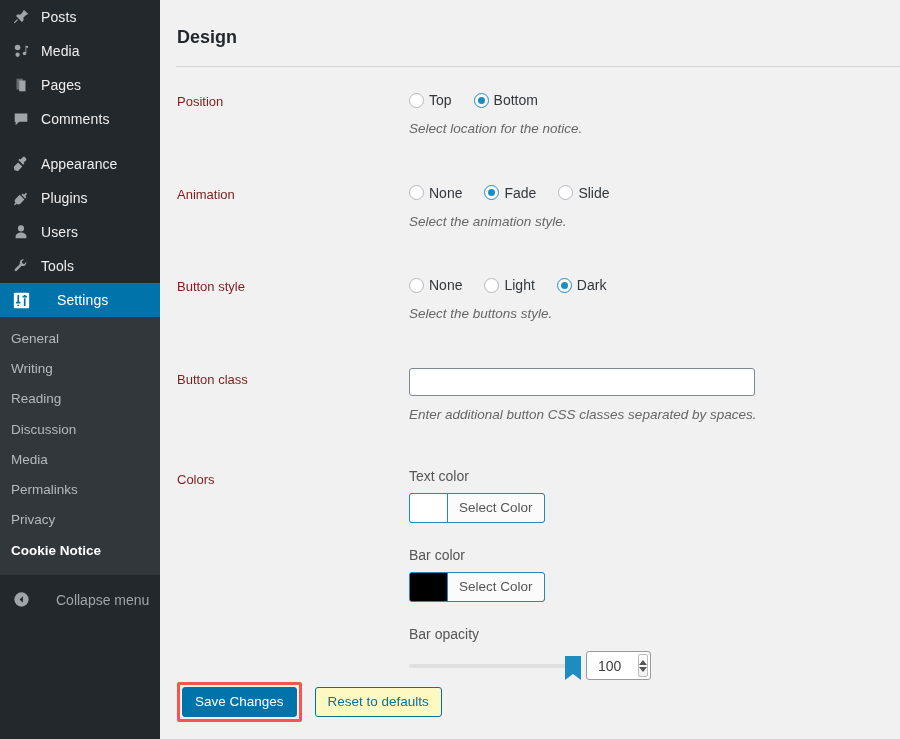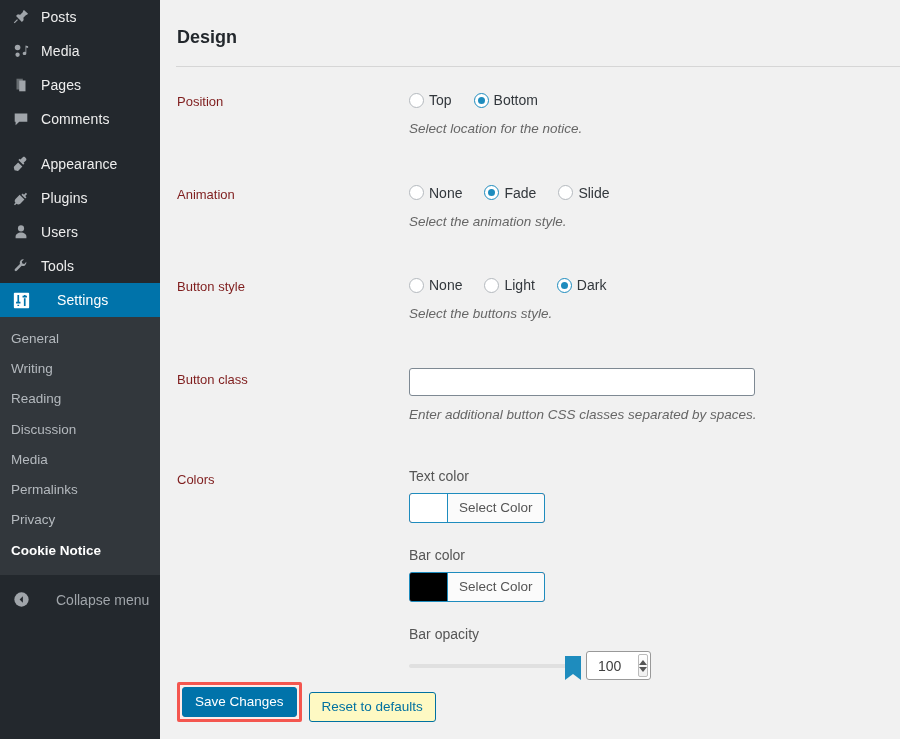--- a/index.html
+++ b/index.html
@@ -316,21 +316,22 @@
   }
   .spin-arrows i.up { border-bottom: 5px solid #555; margin-bottom: 2px; }
   .spin-arrows i.dn { border-top: 5px solid #555; }
 
   
   .submit-row {
     position: absolute;
     left: 17px;
     top: 682px;
     display: flex;
-    align-items: flex-end;
+    align-items: center;
+    gap: 6px;
   }
   .highlight-box {
     border: 3px solid #f4564f;
     padding: 2px;
     background: #fdecea;
     border-radius: 2px;
     display: inline-block;
     line-height: 0;
   }
   .btn-primary {

